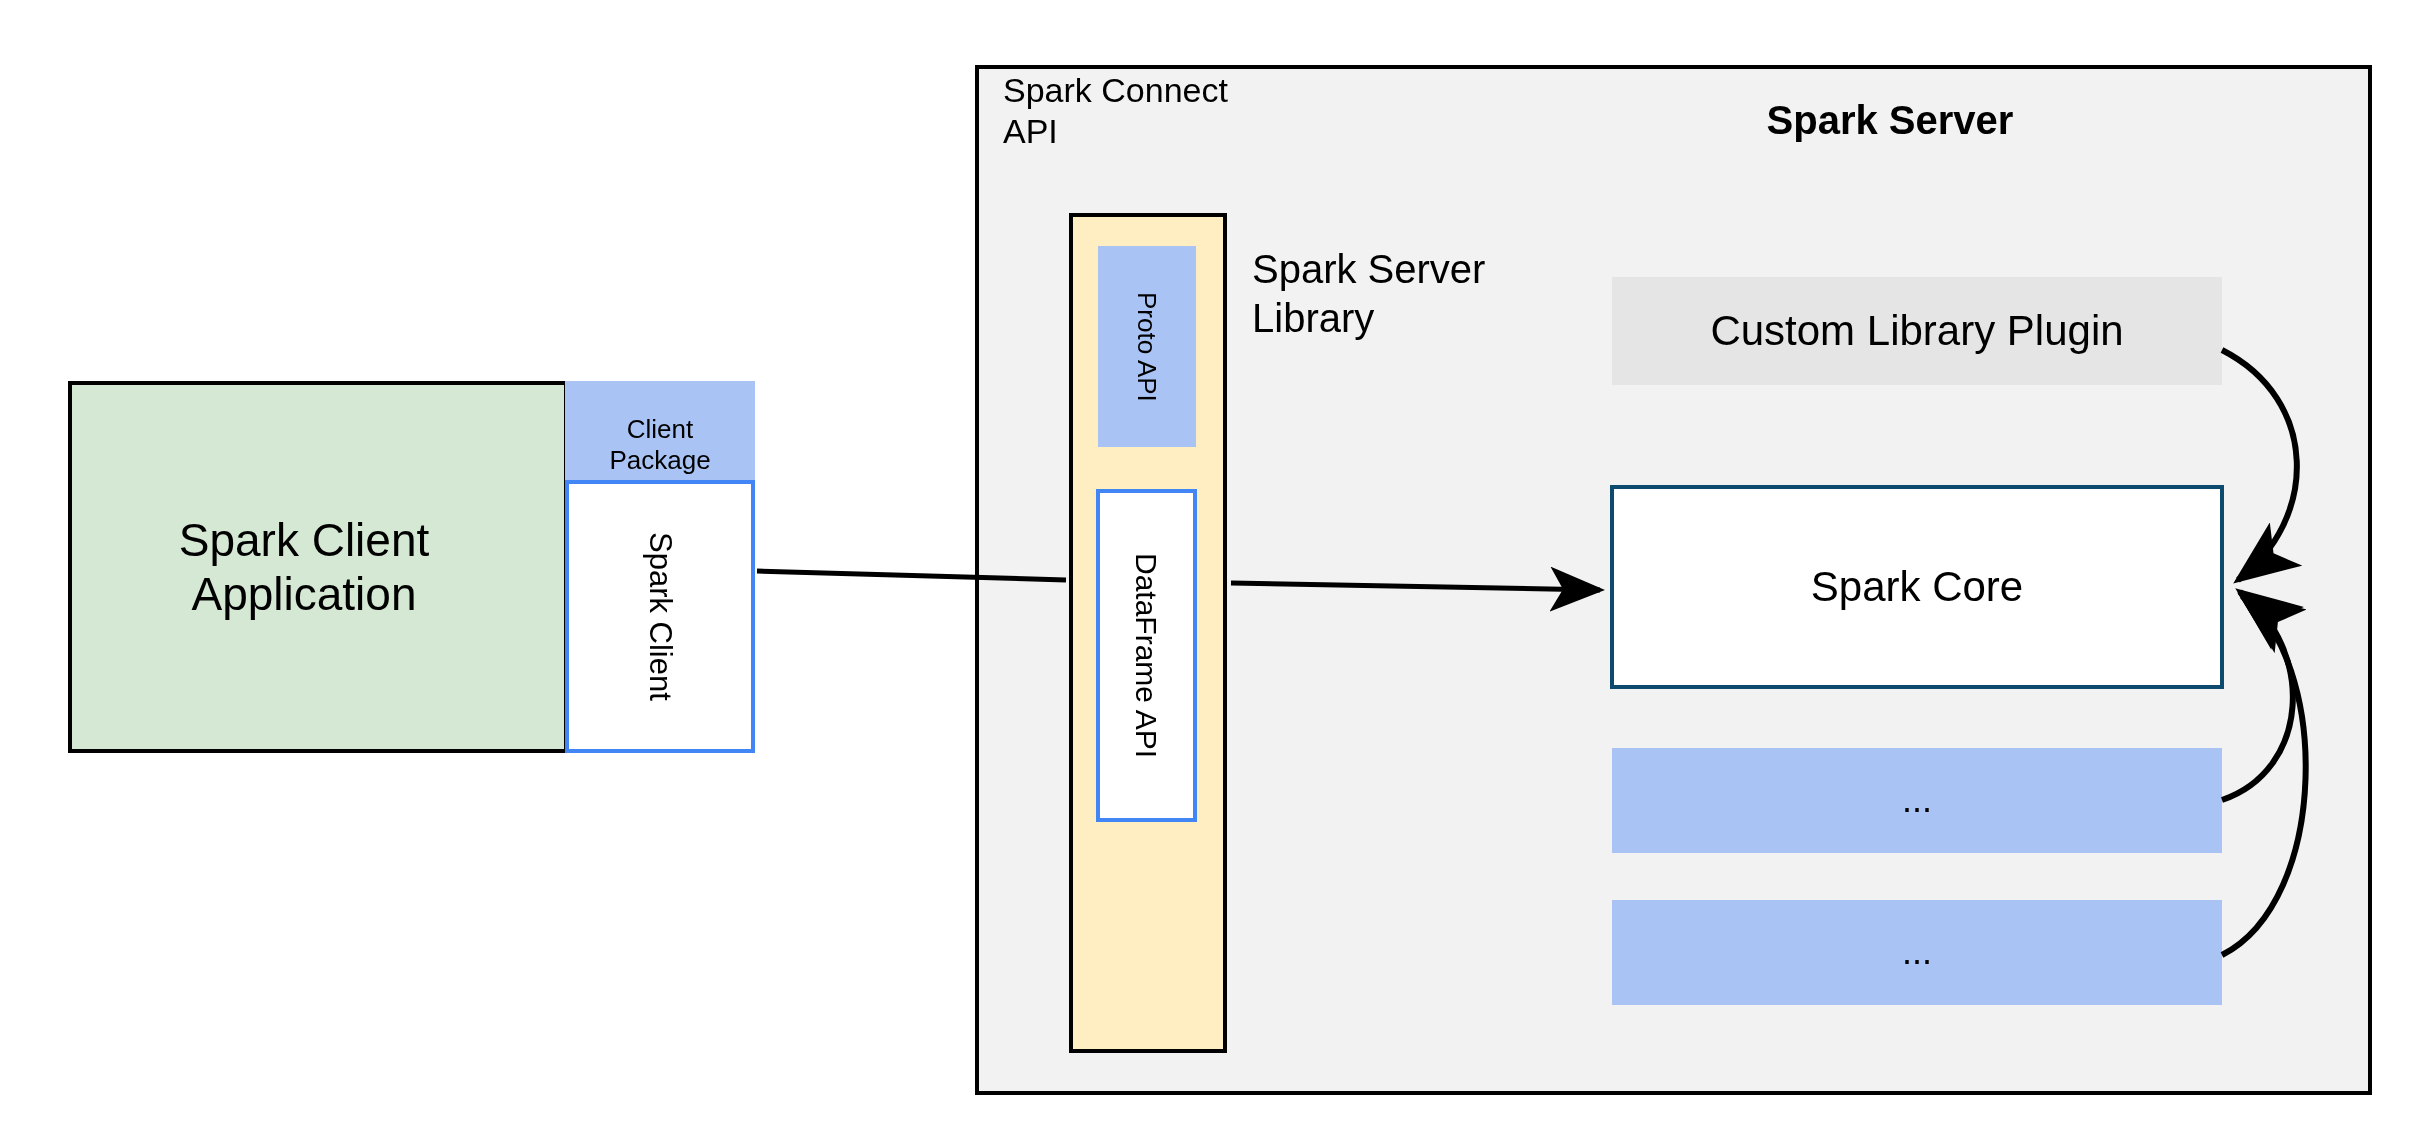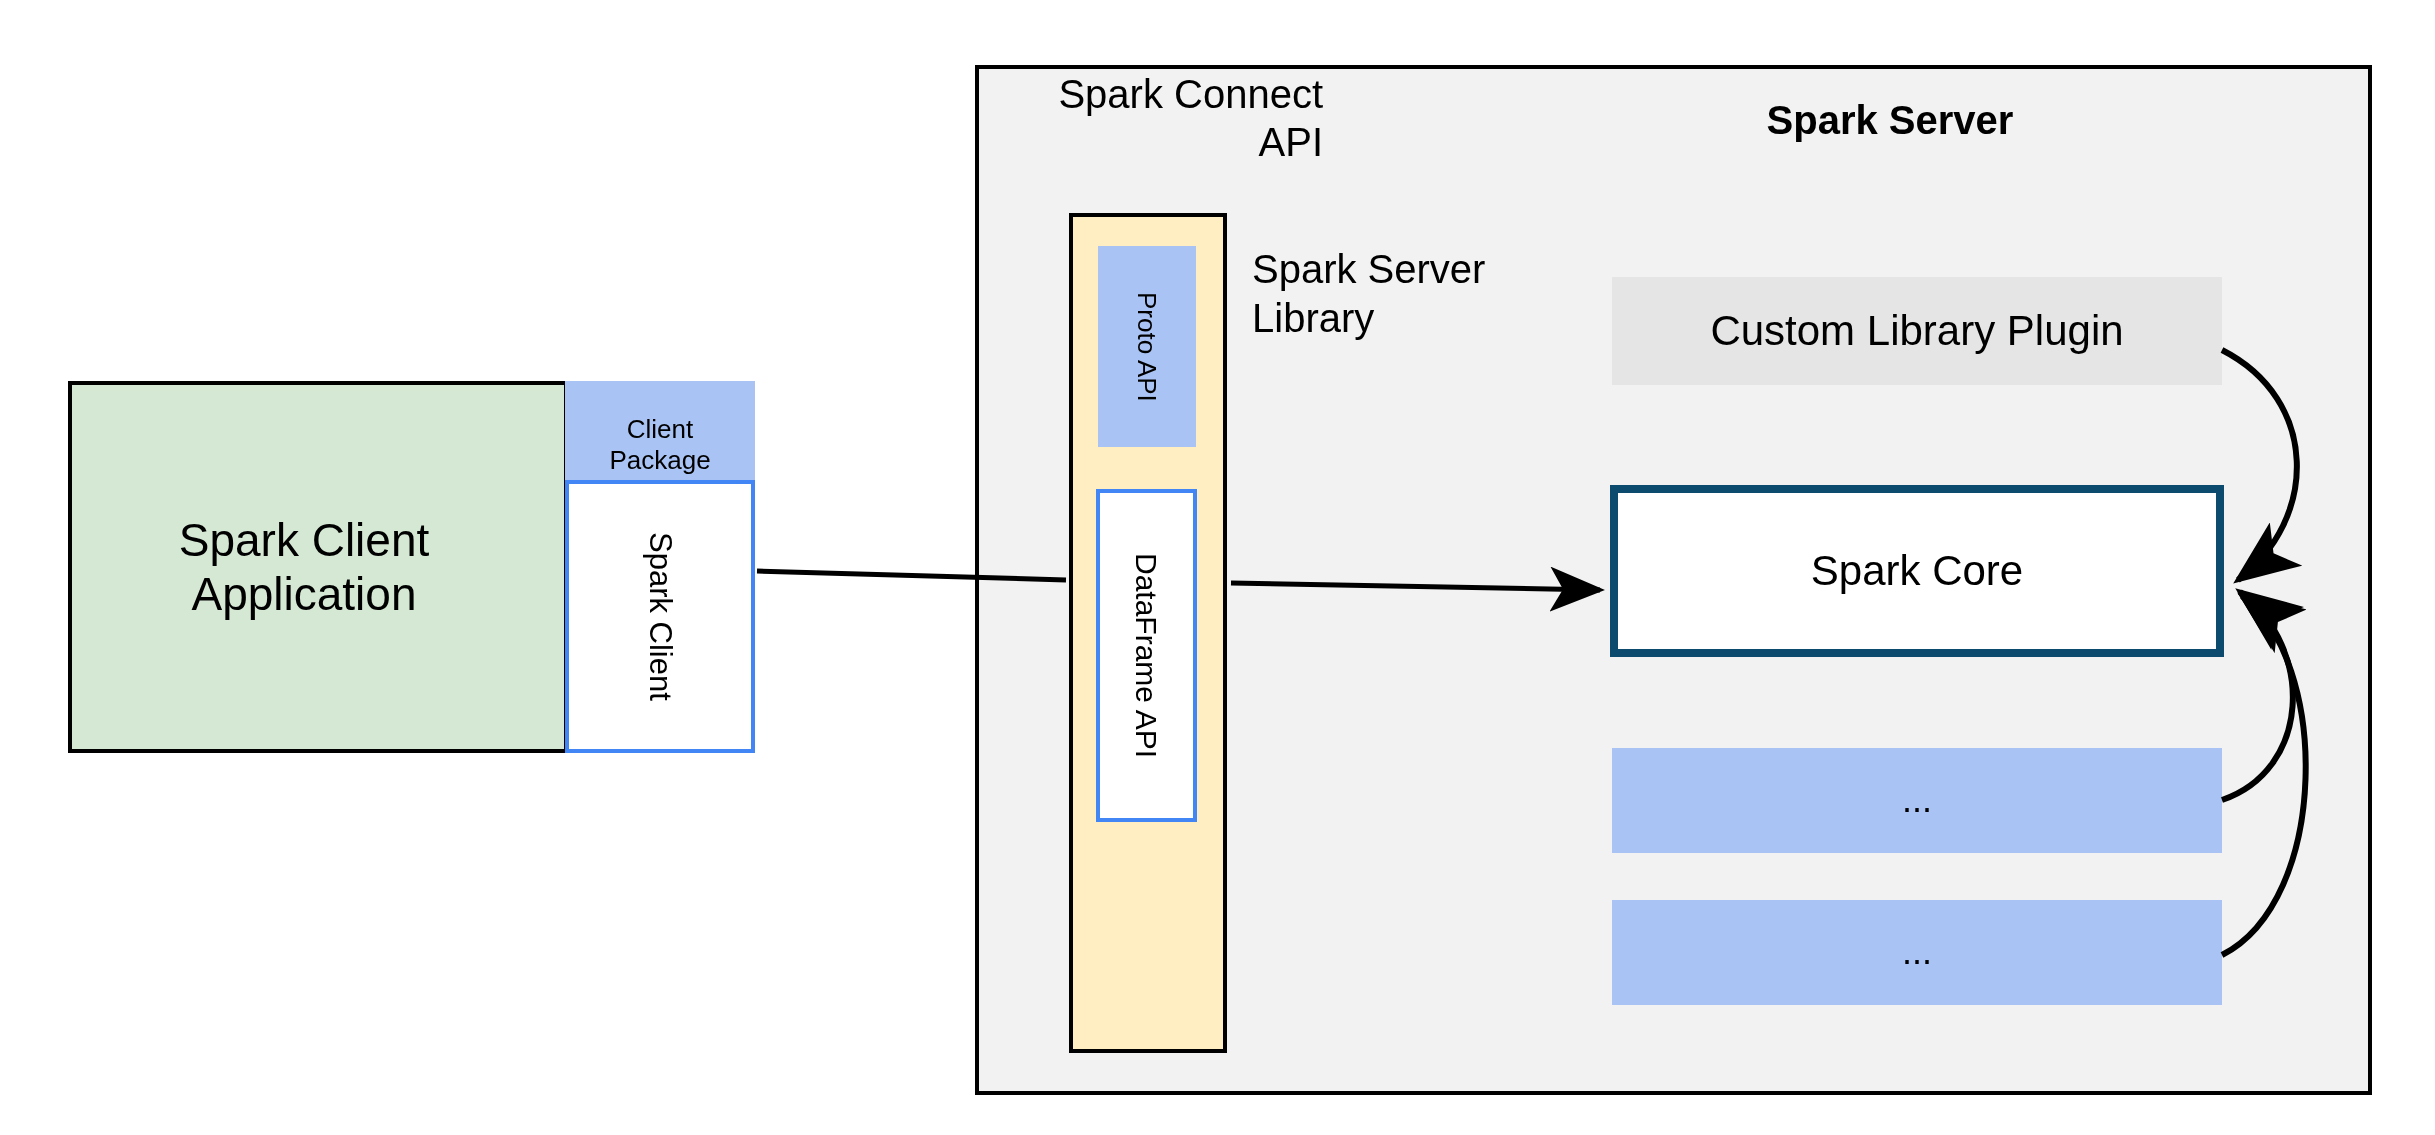--- a/index.html
+++ b/index.html
@@ -79,22 +79,22 @@
     background: #f2f2f2;
     border: 4px solid #000000;
     box-sizing: border-box;
   }
 
   #spark-connect-api-label {
     position: absolute;
     left: 1003px;
     top: 70px;
     width: 320px;
-    text-align: right;
-    font-size: 40px;
+    text-align: left;
+    font-size: 34px;
     line-height: 1.2;
   }
 
   #spark-server-title {
     position: absolute;
     left: 1680px;
     top: 98px;
     width: 420px;
     text-align: center;
     font-size: 40px;
@@ -148,23 +148,23 @@
     top: 277px;
     width: 610px;
     height: 108px;
     background: #e5e5e5;
     font-size: 42px;
   }
   #spark-core-box {
     left: 1610px;
     top: 485px;
     width: 614px;
-    height: 172px;
-    background: #ffffff;
-    border: 8px solid #0c4a6e;
+    height: 204px;
+    background: #ffffff;
+    border: 4px solid #0c4a6e;
     font-size: 42px;
   }
   #ellipsis-box-1 {
     left: 1612px;
     top: 748px;
     width: 610px;
     height: 105px;
     background: #a9c4f4;
     font-size: 36px;
   }

